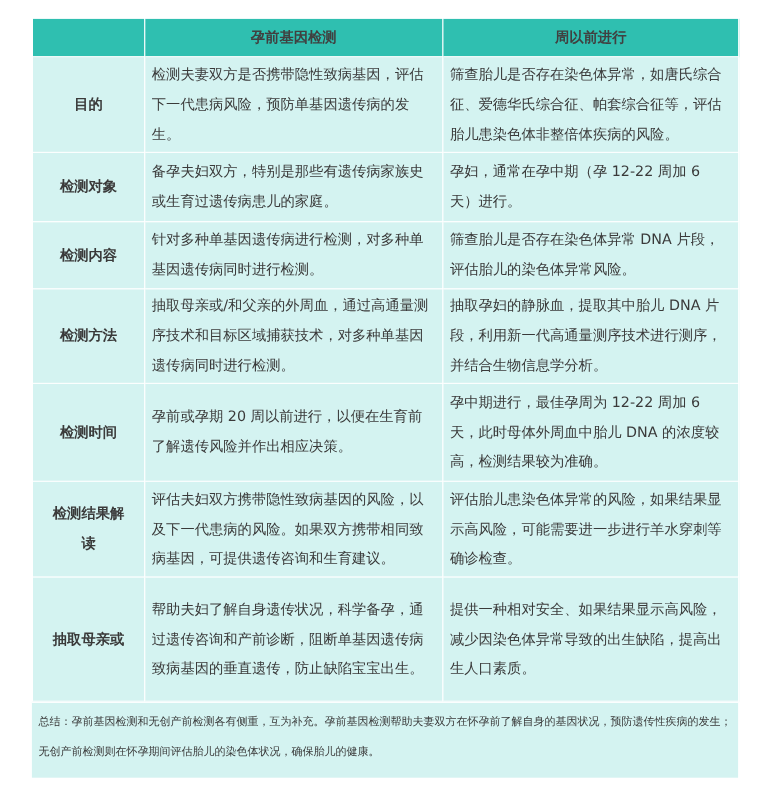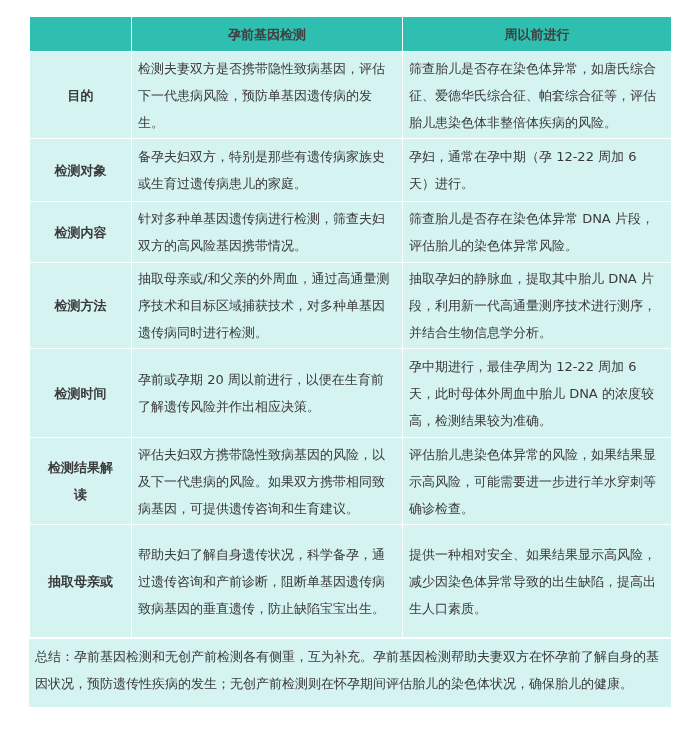--- a/index.html
+++ b/index.html
@@ -54,21 +54,21 @@
       padding: 0 14px;
     }
     table.cmp tbody td.text {
       padding: 0 6px 0 6px;
       text-align: left;
       margin-top: 24px;
     }
     .summary {
       background: #d4f3f1;
       color: #3a3a3a;
-      font-size: 13px;
+      font-size: 10px;
       line-height: 27px;
       padding: 4px 6px 10px 6px;
       border-top: 1px solid #ffffff;
       width: 630px;
     }
   </style>
 </head>
 <body>
 
 <div class="wrap">
@@ -91,21 +91,21 @@
         <td class="text">检测夫妻双方是否携带隐性致病基因，评估下一代患病风险，预防单基因遗传病的发生。</td>
         <td class="text">筛查胎儿是否存在染色体异常，如唐氏综合征、爱德华氏综合征、帕套综合征等，评估胎儿患染色体非整倍体疾病的风险。</td>
       </tr>
       <tr style="height:63px">
         <td class="label">检测对象</td>
         <td class="text">备孕夫妇双方，特别是那些有遗传病家族史或生育过遗传病患儿的家庭。</td>
         <td class="text">孕妇，通常在孕中期（孕 12-22 周加 6 天）进行。</td>
       </tr>
       <tr style="height:61px">
         <td class="label">检测内容</td>
-        <td class="text">针对多种单基因遗传病进行检测，筛查夫妇双方的高风险基因携带情况。</td>
+        <td class="text">针对多种单基因遗传病进行检测，对多种单基因遗传病同时进行检测。</td>
         <td class="text">筛查胎儿是否存在染色体异常 DNA 片段，评估胎儿的染色体异常风险。</td>
       </tr>
       <tr style="height:86px">
         <td class="label">检测方法</td>
         <td class="text">抽取母亲或/和父亲的外周血，通过高通量测序技术和目标区域捕获技术，对多种单基因遗传病同时进行检测。</td>
         <td class="text">抽取孕妇的静脉血，提取其中胎儿 DNA 片段，利用新一代高通量测序技术进行测序，并结合生物信息学分析。</td>
       </tr>
       <tr style="height:89px">
         <td class="label">检测时间</td>
         <td class="text">孕前或孕期 20 周以前进行，以便在生育前了解遗传风险并作出相应决策。</td>

